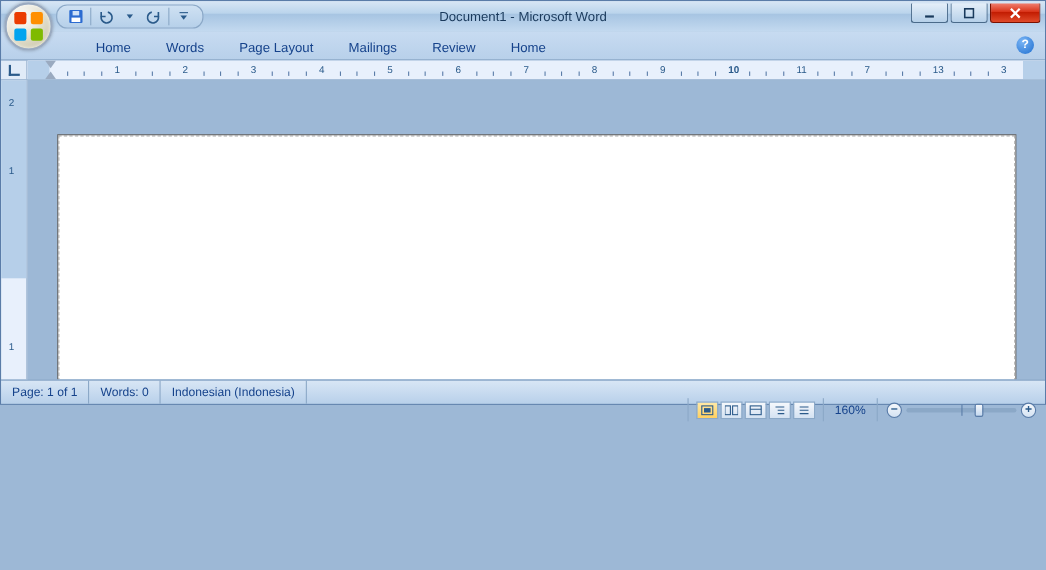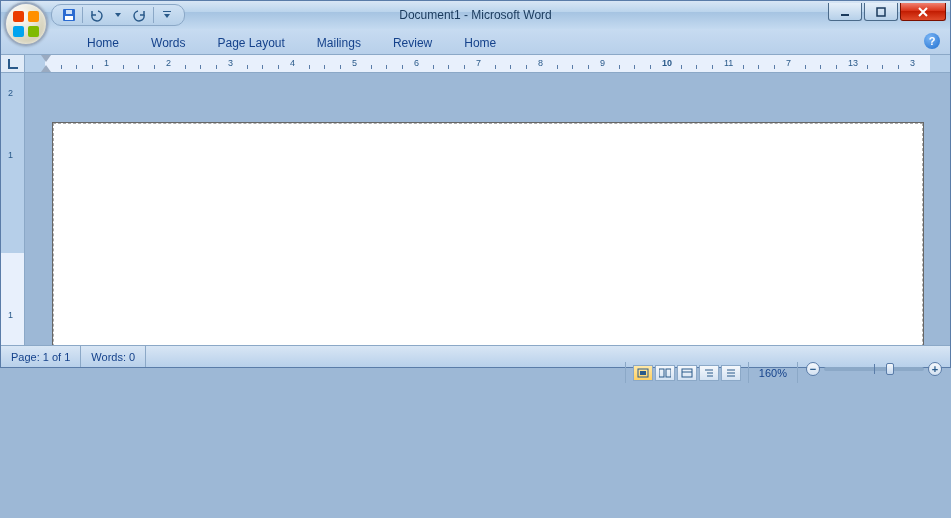--- a/index.html
+++ b/index.html
@@ -160,21 +160,21 @@
   height:22px;
   background:linear-gradient(#d8e6f5,#b8d0ea);
   border-top:1px solid #8ba8c7;
   display:flex; align-items:center;
   font-size:11px; color:#15428b;
 }
 .sb-cell{
   padding:0 10px; border-right:1px solid #8ba8c7; height:100%;
   display:flex;align-items:center;
 }
-.sb-right{margin-left:auto; display:flex; align-items:flex-start; height:100%;margin-top:32px;}
+.sb-right{margin-left:auto; display:flex; align-items:center; height:100%;margin-top:32px;}
 .view-btn{
   width:20px;height:16px; margin:0 1px;
   background:linear-gradient(#f5f8fc,#d4e2f2);
   border:1px solid #8ba8c7;
   display:flex;align-items:center;justify-content:center;
 }
 .view-btn.active{background:linear-gradient(#ffe9a8,#ffd060);}
 .zoom-group{display:flex;align-items:center;gap:4px;padding:0 8px;}
 .zoom-btn{
   width:14px;height:14px;border-radius:50%;
@@ -356,20 +356,21 @@
         <div style="position: absolute; left: 7px; top: 361px; font-size: 9px; color: rgb(42, 90, 138);">3</div>
       </div>
     <div class="doc-viewport">
       <div class="page"></div>
     </div>
   </div>
 
   <div class="statusbar">
     <div class="sb-cell">Page: 1 of 1</div>
     <div class="sb-cell">Words: 0</div>
+    <div class="sb-cell">Indonesian (Indonesia)</div>
     <div class="sb-right">
       <div id="views-container" style="display:flex;padding:0 6px;border-left:1px solid #8ba8c7;height:100%;align-items:center;">
           <div class="view-btn active">
             <svg width="12" height="10">
               <rect x="1" y="1" width="10" height="8" fill="none" stroke="#2a5a8a"></rect>
               <rect x="3" y="3" width="6" height="4" fill="#2a5a8a"></rect>
             </svg>
           </div>
           <div class="view-btn">
             <svg width="12" height="10">

